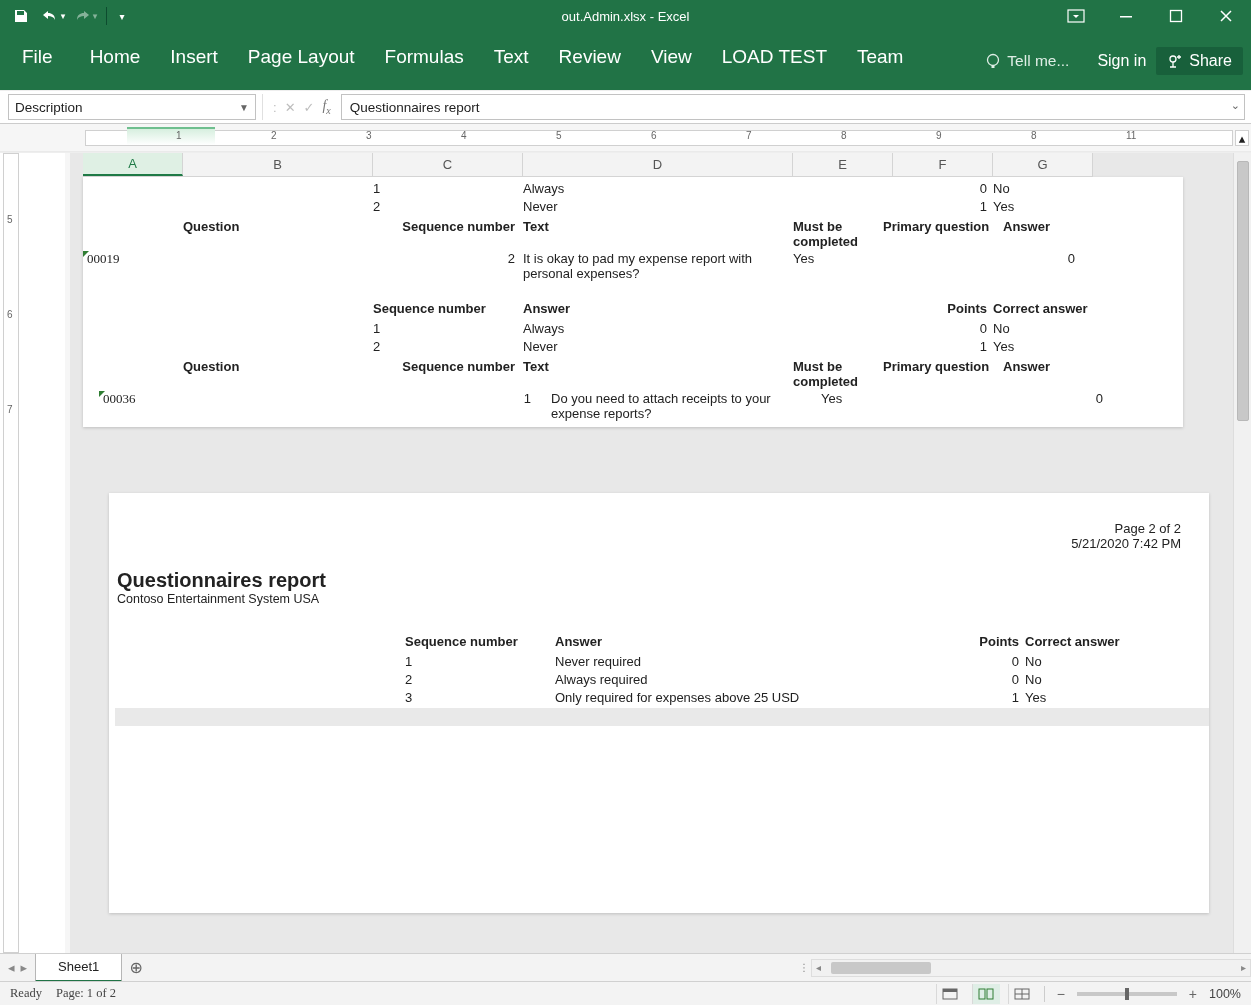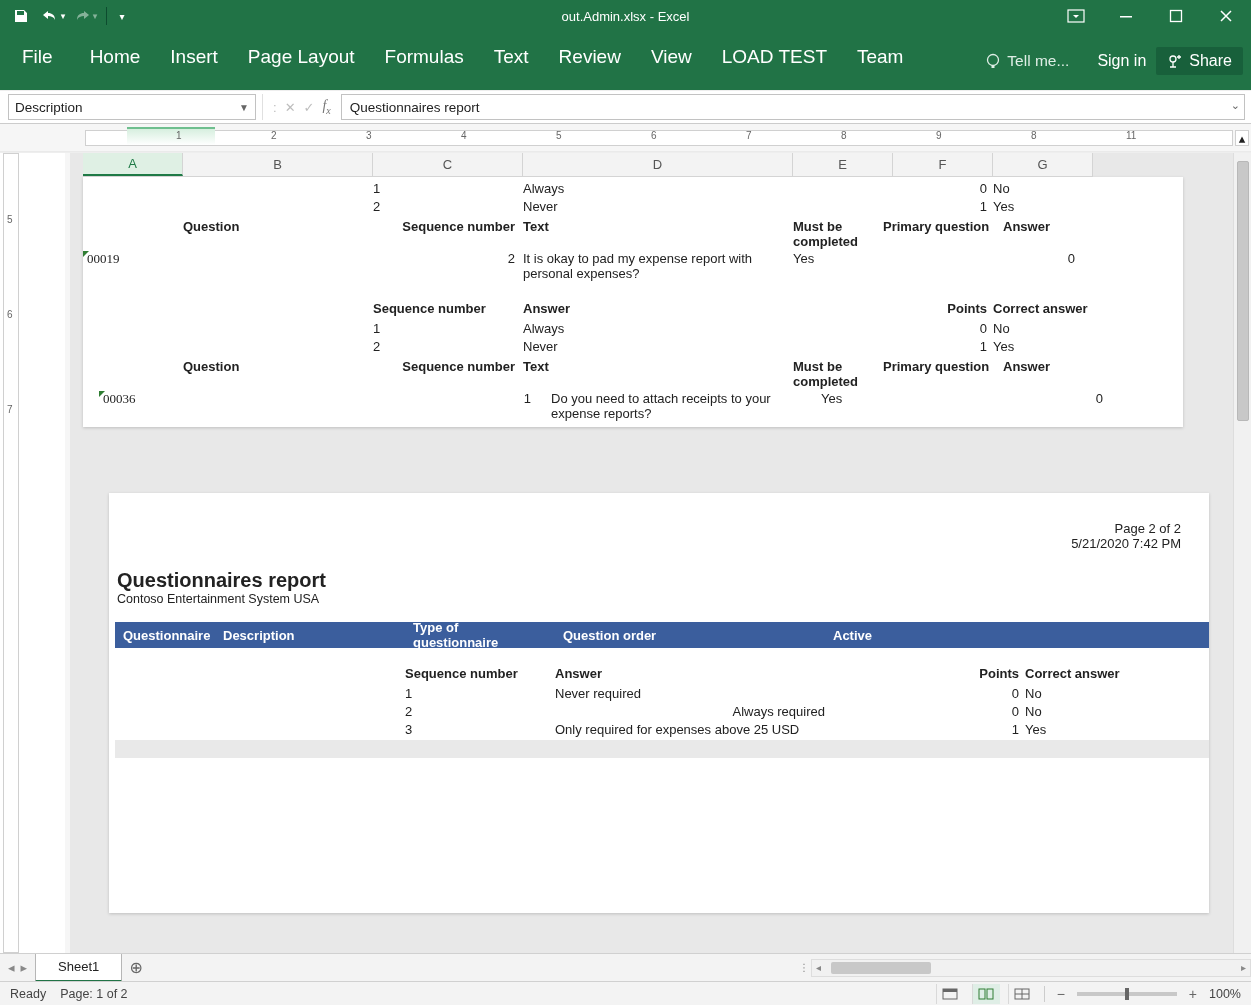--- a/index.html
+++ b/index.html
@@ -94,21 +94,21 @@
   
   .sheet-tabs { height:28px; background:#f3f3f3; border-top:1px solid #d0d0d0; display:flex; align-items:center; }
   .sheet-nav { display:flex; gap:6px; align-items:center; padding:0 8px; color:#888; border-right:1px solid #d4d4d4; height:100%;}
   .sheet-tab { padding:0 22px; height:28px; display:flex; align-items:center; background:#fff; border:1px solid #b6b6b6; border-top:none; border-bottom:2px solid var(--excel-green); margin-left:-1px; font-size:13px;}
   .sheet-add { width:28px; display:flex; align-items:center; justify-content:center; color:#666; font-size:16px;}
   .hscroll { margin-left:auto; flex-basis:440px; height:18px; background:#f1f1f1; border:1px solid #ddd; display:flex; align-items:center; }
   .hscroll .thumb { height:12px; width:100px; background:#c8c8c8; margin-left:6px; border-radius:2px; }
 
   
   .statusbar { height:24px; background:#f3f3f3; border-top:1px solid #d0d0d0; display:flex; align-items:center; font-size:12.5px; color:#444; }
-  .status-left { padding:0 10px; display:flex; gap:14px; }
+  .status-left { padding:0 10px; display:flex; gap:14px;font-family:Liberation Serif, serif; }
   .status-right { margin-left:auto; display:flex; align-items:center; gap:8px; padding-right:10px; }
   .view-btn { width:28px; height:20px; display:flex; align-items:center; justify-content:center; color:#666; border-left:1px solid #d9d9d9;}
   .view-btn.active { background:#dfeee6; }
   .zoom-slider { width:100px; height:4px; background:#c8c8c8; position:relative; }
   .zoom-thumb { position:absolute; left:48px; top:-4px; width:4px; height:12px; background:#666; }
   svg { display:block; }
 </style>
 </head>
 <body>
 
@@ -364,27 +364,20 @@
 
         <div style="text-align:right; padding:0 28px; font-size:13px;">
           <div>Page 2 of 2</div>
           <div>5/21/2020 7:42 PM</div>
         </div>
 
         <div style="padding:18px 0 0 6px;">
           <div class="report-title">Questionnaires report</div>
           <div class="report-sub">Contoso Entertainment System USA</div>
 
-          <div class="tbl-header" style="margin-top:6px;">
-            <div class="th" style="width:100px;">Questionnaire</div>
-            <div class="th" style="width:190px;">Description</div>
-            <div class="th" style="width:150px;">Type of questionnaire</div>
-            <div class="th" style="width:270px;">Question order</div>
-            <div class="th" style="width:100px;">Active</div>
-          </div>
 
           <div style="height:18px;"></div>
 
           <div class="cols-line bold" style="height:20px;">
             <div style="width:290px;"></div>
             <div style="width:150px;">Sequence number</div>
             <div style="width:270px;">Answer</div>
             <div style="width:90px;"></div>
             <div style="width:110px; text-align:right; padding-right:6px;">Points</div>
             <div style="width:160px;">Correct answer</div>
@@ -393,21 +386,21 @@
             <div style="width:290px;"></div>
             <div style="width:150px;">1</div>
             <div style="width:270px;">Never required</div>
             <div style="width:90px;"></div>
             <div style="width:110px; text-align:right; padding-right:6px;">0</div>
             <div style="width:160px;">No</div>
           </div>
           <div class="cols-line" style="height:18px;">
             <div style="width:290px;"></div>
             <div style="width:150px;">2</div>
-            <div style="width:270px;text-align:right;">Always required</div>
+            <div style="width:270px;">Always required</div>
             <div style="width:90px;"></div>
             <div style="width:110px; text-align:right; padding-right:6px;">0</div>
             <div style="width:160px;">No</div>
           </div>
           <div class="cols-line" style="height:18px;">
             <div style="width:290px;"></div>
             <div style="width:150px;">3</div>
             <div style="width:270px;">Only required for expenses above 25 USD</div>
             <div style="width:90px;"></div>
             <div style="width:110px; text-align:right; padding-right:6px;">1</div>

